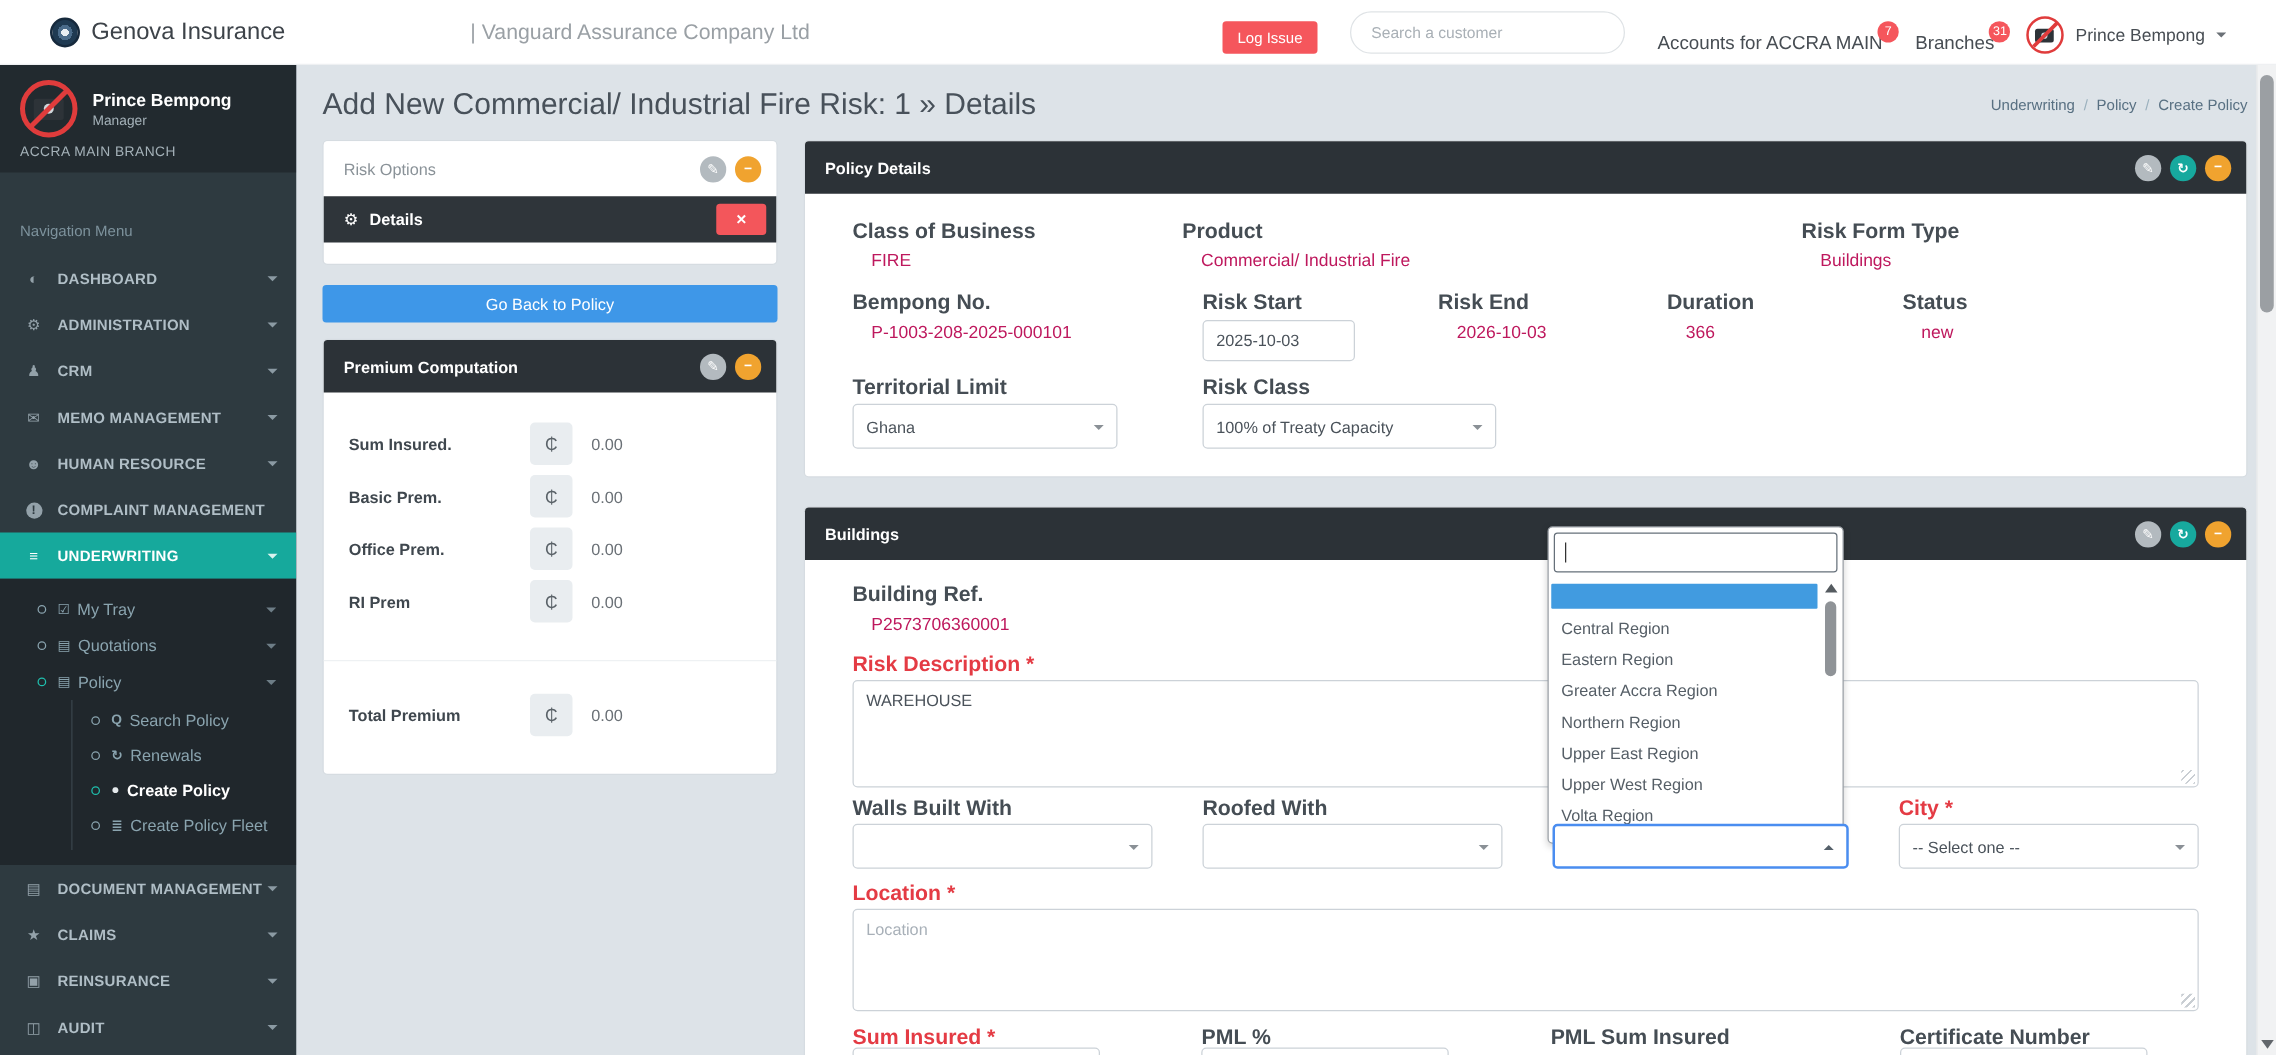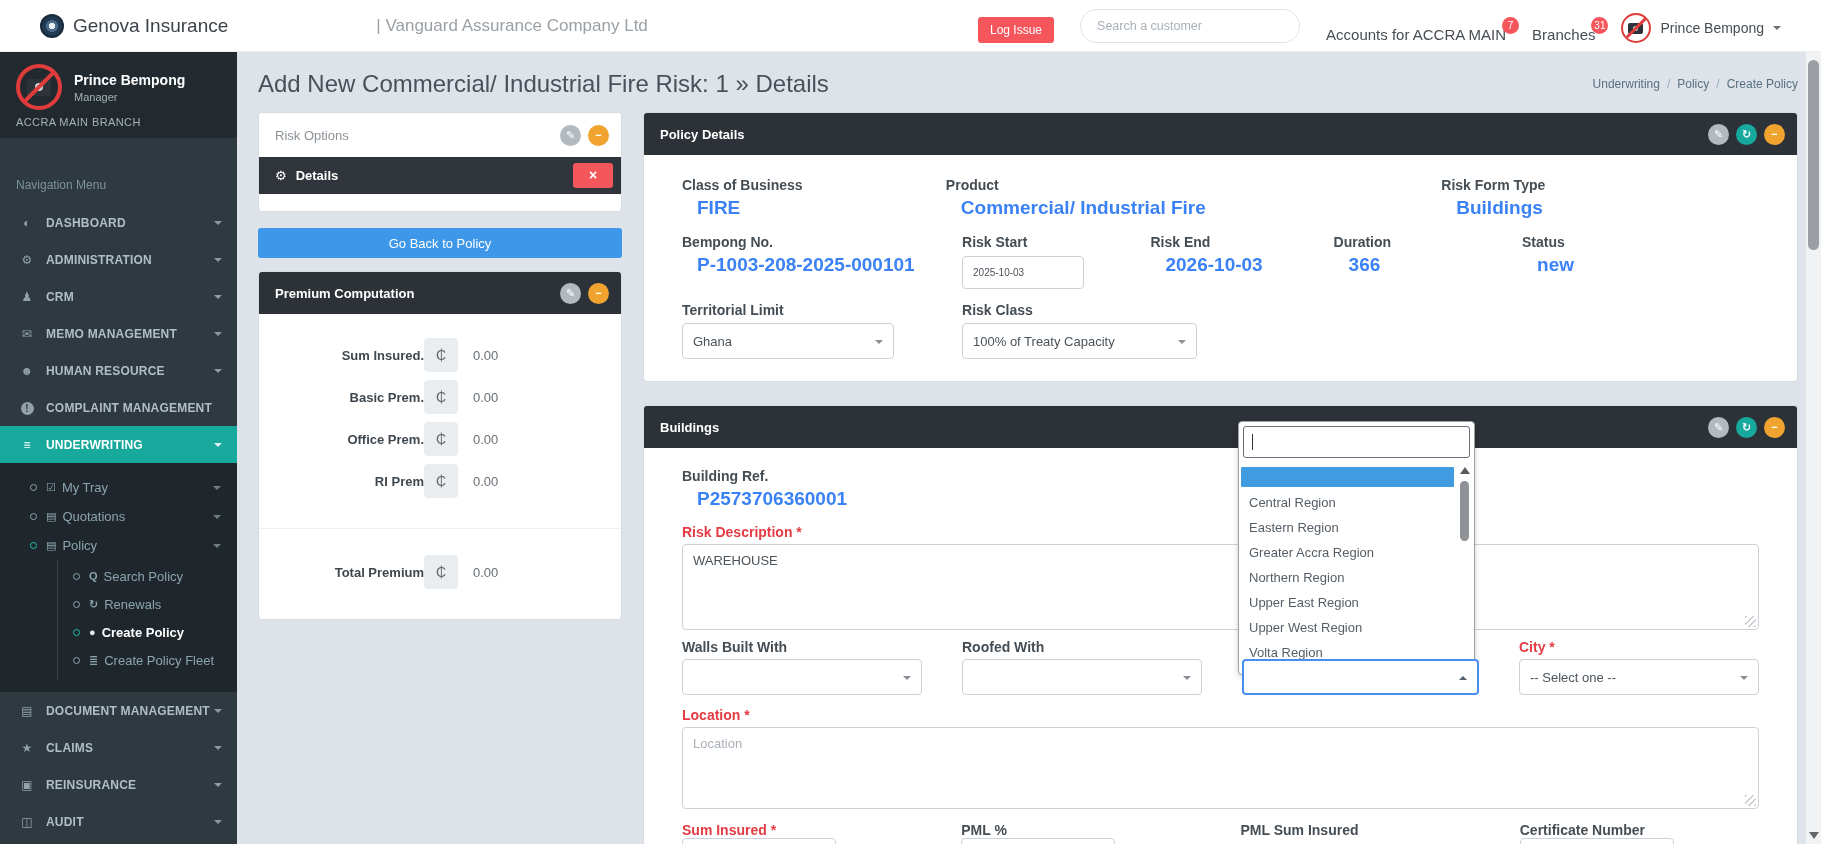--- a/index.html
+++ b/index.html
@@ -142,38 +142,38 @@
     border-radius: 3px; font-size: 14px; font-weight: bold; cursor: pointer; line-height: 25px;
   }
   .risk-options-pad { height: 17px; }
 
   .btn-back {
     display: block; width: 100%; margin-top: 16px; height: 30px; background: #3e97e8; color: #fff;
     border: none; border-radius: 3px; font-size: 13px; cursor: pointer; font-family: inherit;
   }
 
   
-  .premium-card { margin-top: 13px; text-align: right; }
+  .premium-card { margin-top: 13px; }
   .premium-body { padding: 24px 20px 4px 20px; }
   .prow { display: flex; align-items: center; margin-bottom: 8px; }
   .prow .plabel { flex: 0 0 145px; font-size: 13px; font-weight: bold; color: #3f474e; }
   .cbox {
     width: 34px; height: 34px; background: #e9edf0; border-radius: 4px; color: #5a6268;
     display: flex; align-items: center; justify-content: center; font-size: 14px;
   }
   .pval { margin-left: 15px; font-size: 13px; color: #6a7076; }
   .premium-total { border-top: 1px solid #eef1f3; margin-top: 18px; padding: 26px 20px 22px 20px; }
 
   
-  .flabel { font-size: 14px; font-weight: bold; color: #454d54; line-height: 16px; }
+  .flabel { font-size: 17px; font-weight: bold; color: #454d54; line-height: 16px; }
   .flabel.req { color: #e43b44; }
-  .fvalue { font-size: 19px; font-weight: bold; color: #3b82f6; padding-left: 15px; margin-top: 7px; line-height: 16px; }
+  .fvalue { font-size: 14px; font-weight: normal; color: #be185d; padding-left: 15px; margin-top: 7px; line-height: 16px; }
   .tinput {
     height: 33px; border: 1px solid #ccd2d8; border-radius: 4px; padding: 13px 10px;
-    font-size: 10px; color: #4a525a; font-family: inherit; outline: none; background: #fff;
+    font-size: 13px; color: #4a525a; font-family: inherit; outline: none; background: #fff;
   }
   .tinput::placeholder { color: #a8b0b8; }
   .tinput.ghost { border: none; background: transparent; padding-left: 13px; }
   .sel {
     position: relative; height: 36px; border: 1px solid #ccd2d8; border-radius: 4px;
     background: #fff; display: flex; align-items: center; padding: 0 26px 0 10px;
     font-size: 13px; color: #4a525a; cursor: pointer;
   }
   .sel .scaret {
     position: absolute; right: 10px; top: 16px; width: 0; height: 0;

